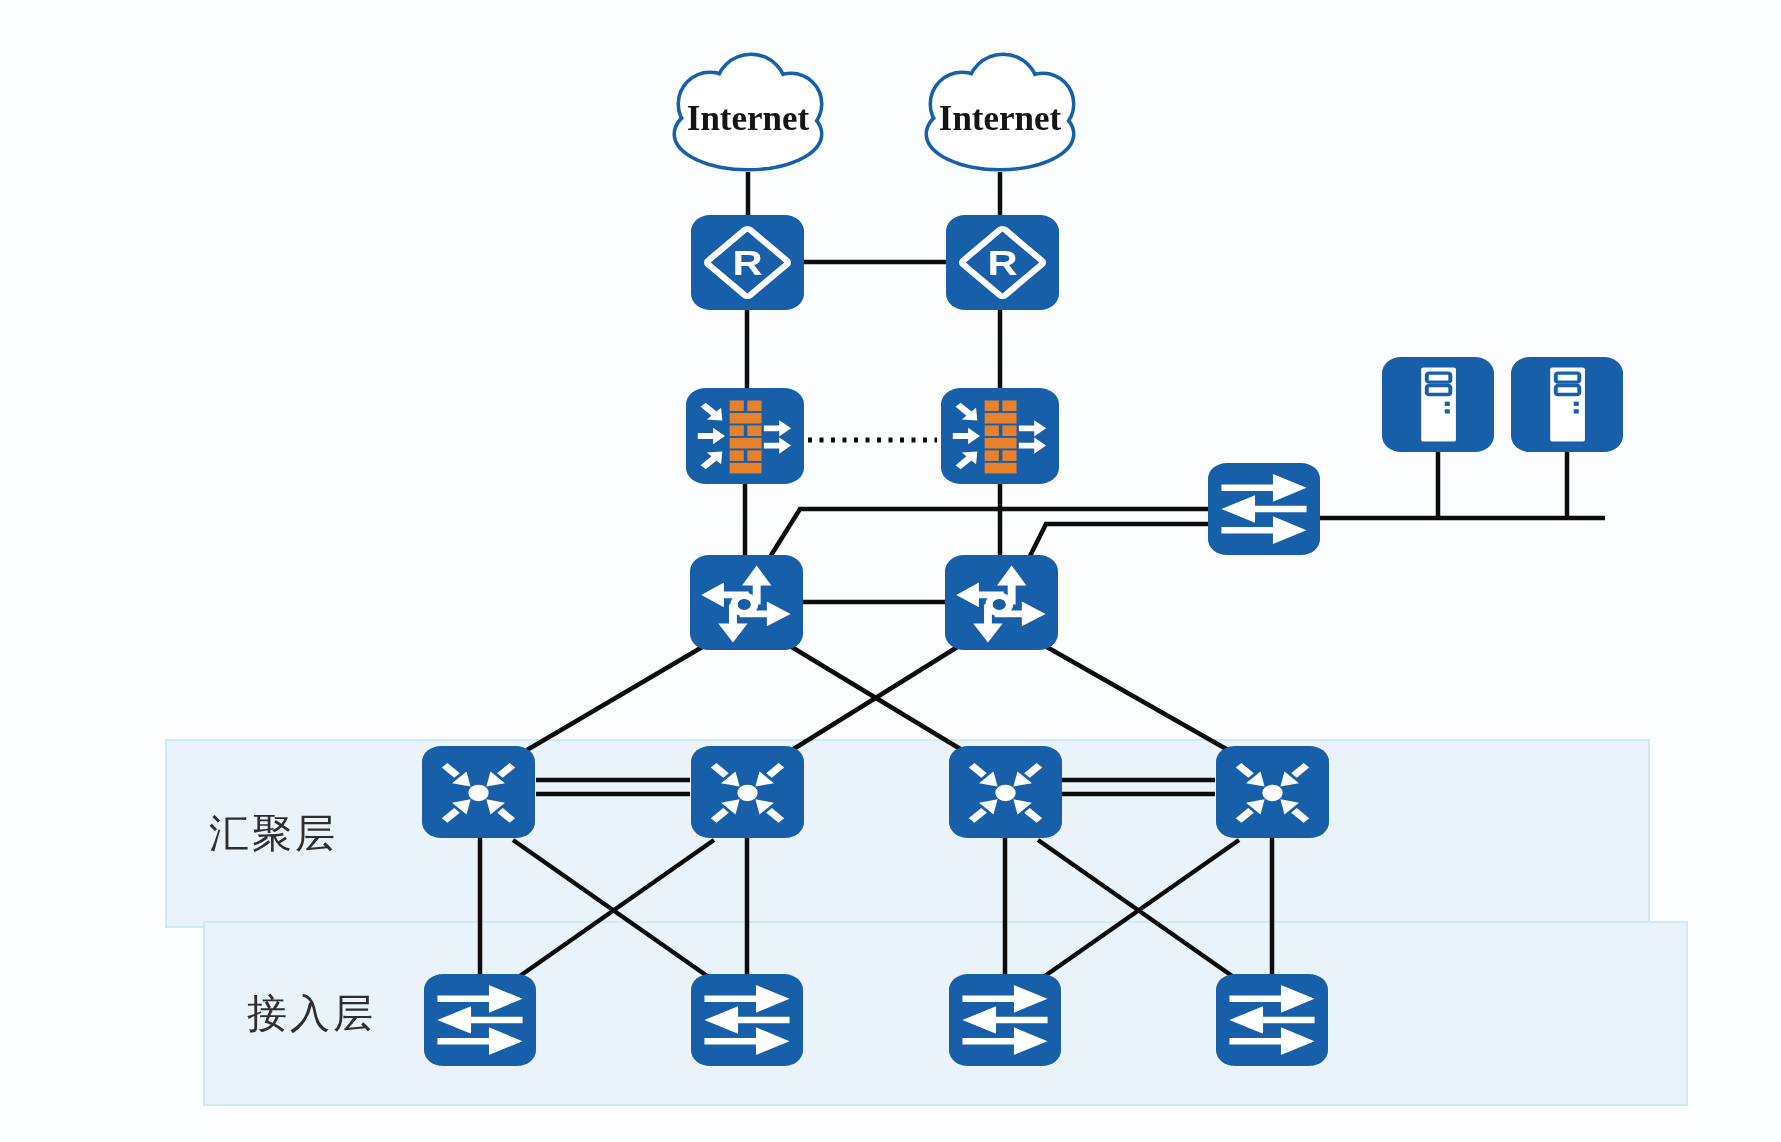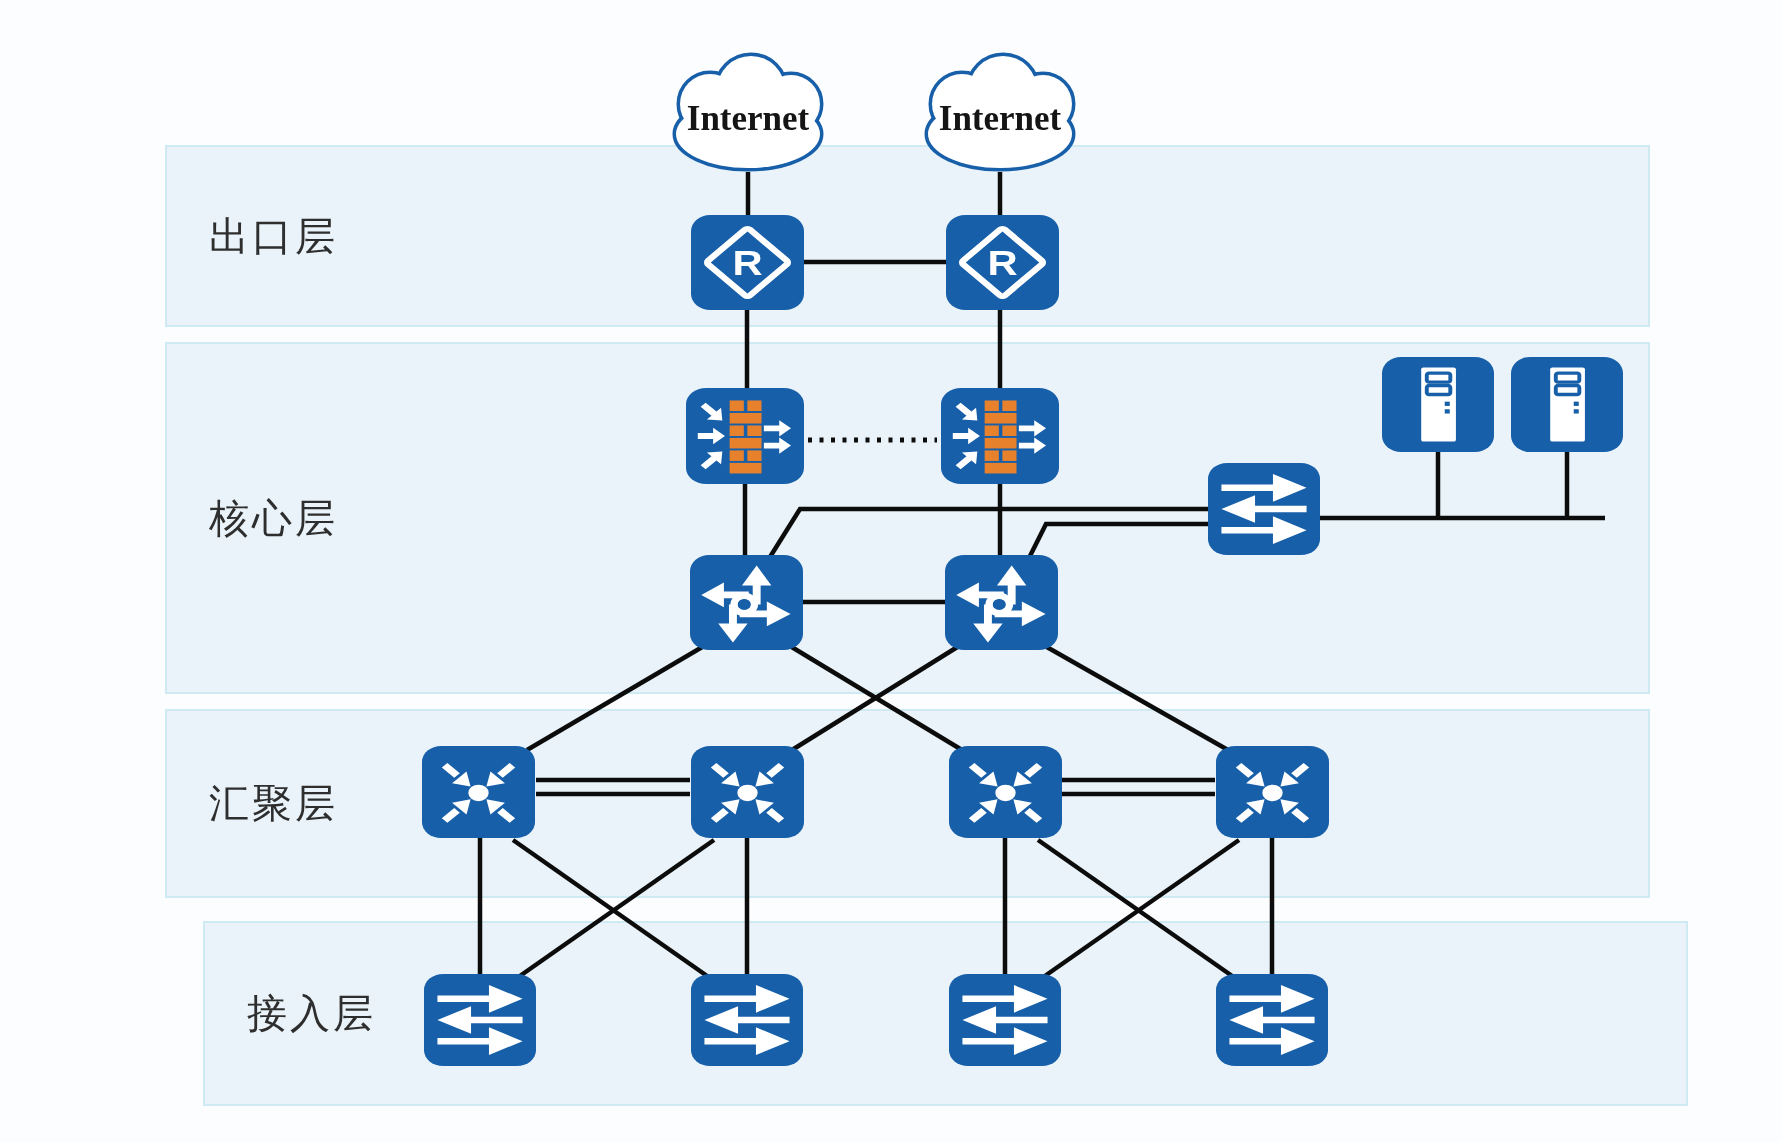--- a/index.html
+++ b/index.html
@@ -9,39 +9,33 @@
   html,body{margin:0;padding:0;background:#fcfdfe;}
   .stage{position:relative;width:1781px;height:1142px;background:#fcfdfe;
          font-family:"Liberation Sans",sans-serif;overflow:hidden;}
   .band{position:absolute;left:165px;width:1485px;background:var(--band-fill);
         border:2px solid var(--band-border);box-sizing:border-box;
         display:flex;align-items:center;}
   .band-label{padding-left:42px;font-size:40px;letter-spacing:3px;
               color:var(--label-color);font-weight:500;}
   .band-exit{top:145px;height:182px;}
   .band-core{top:342px;height:352px;}
-  .band-agg{top:709px;height:189px;}
+  .band-agg{top:739px;height:189px;}
   .band-access{top:921px;height:185px;margin-left:38px;}
   svg.net{position:absolute;left:0;top:0;}
   .edge{fill:none;stroke:var(--line);stroke-width:4.5;}
   .edge-dotted{fill:none;stroke:var(--line);stroke-width:5;stroke-dasharray:4 7.5;}
   .cloud-label{font-family:"Liberation Serif",serif;font-weight:bold;font-size:35px;
                fill:var(--cloud-text);text-anchor:middle;}
 </style>
 </head>
 <body>
 
 <div class="stage">
 
-  <div class="band band-exit">
-    <span class="band-label">出口层</span>
-  </div>
-  <div class="band band-core">
-    <span class="band-label">核心层</span>
-  </div>
   <div class="band band-agg">
     <span class="band-label">汇聚层</span>
   </div>
   <div class="band band-access">
     <span class="band-label">接入层</span>
   </div>
 
   <svg class="net" width="1781" height="1142" viewBox="0 0 1781 1142">
     <defs>
       <symbol id="sym-cloud" viewBox="0 0 200 140" preserveAspectRatio="none">

